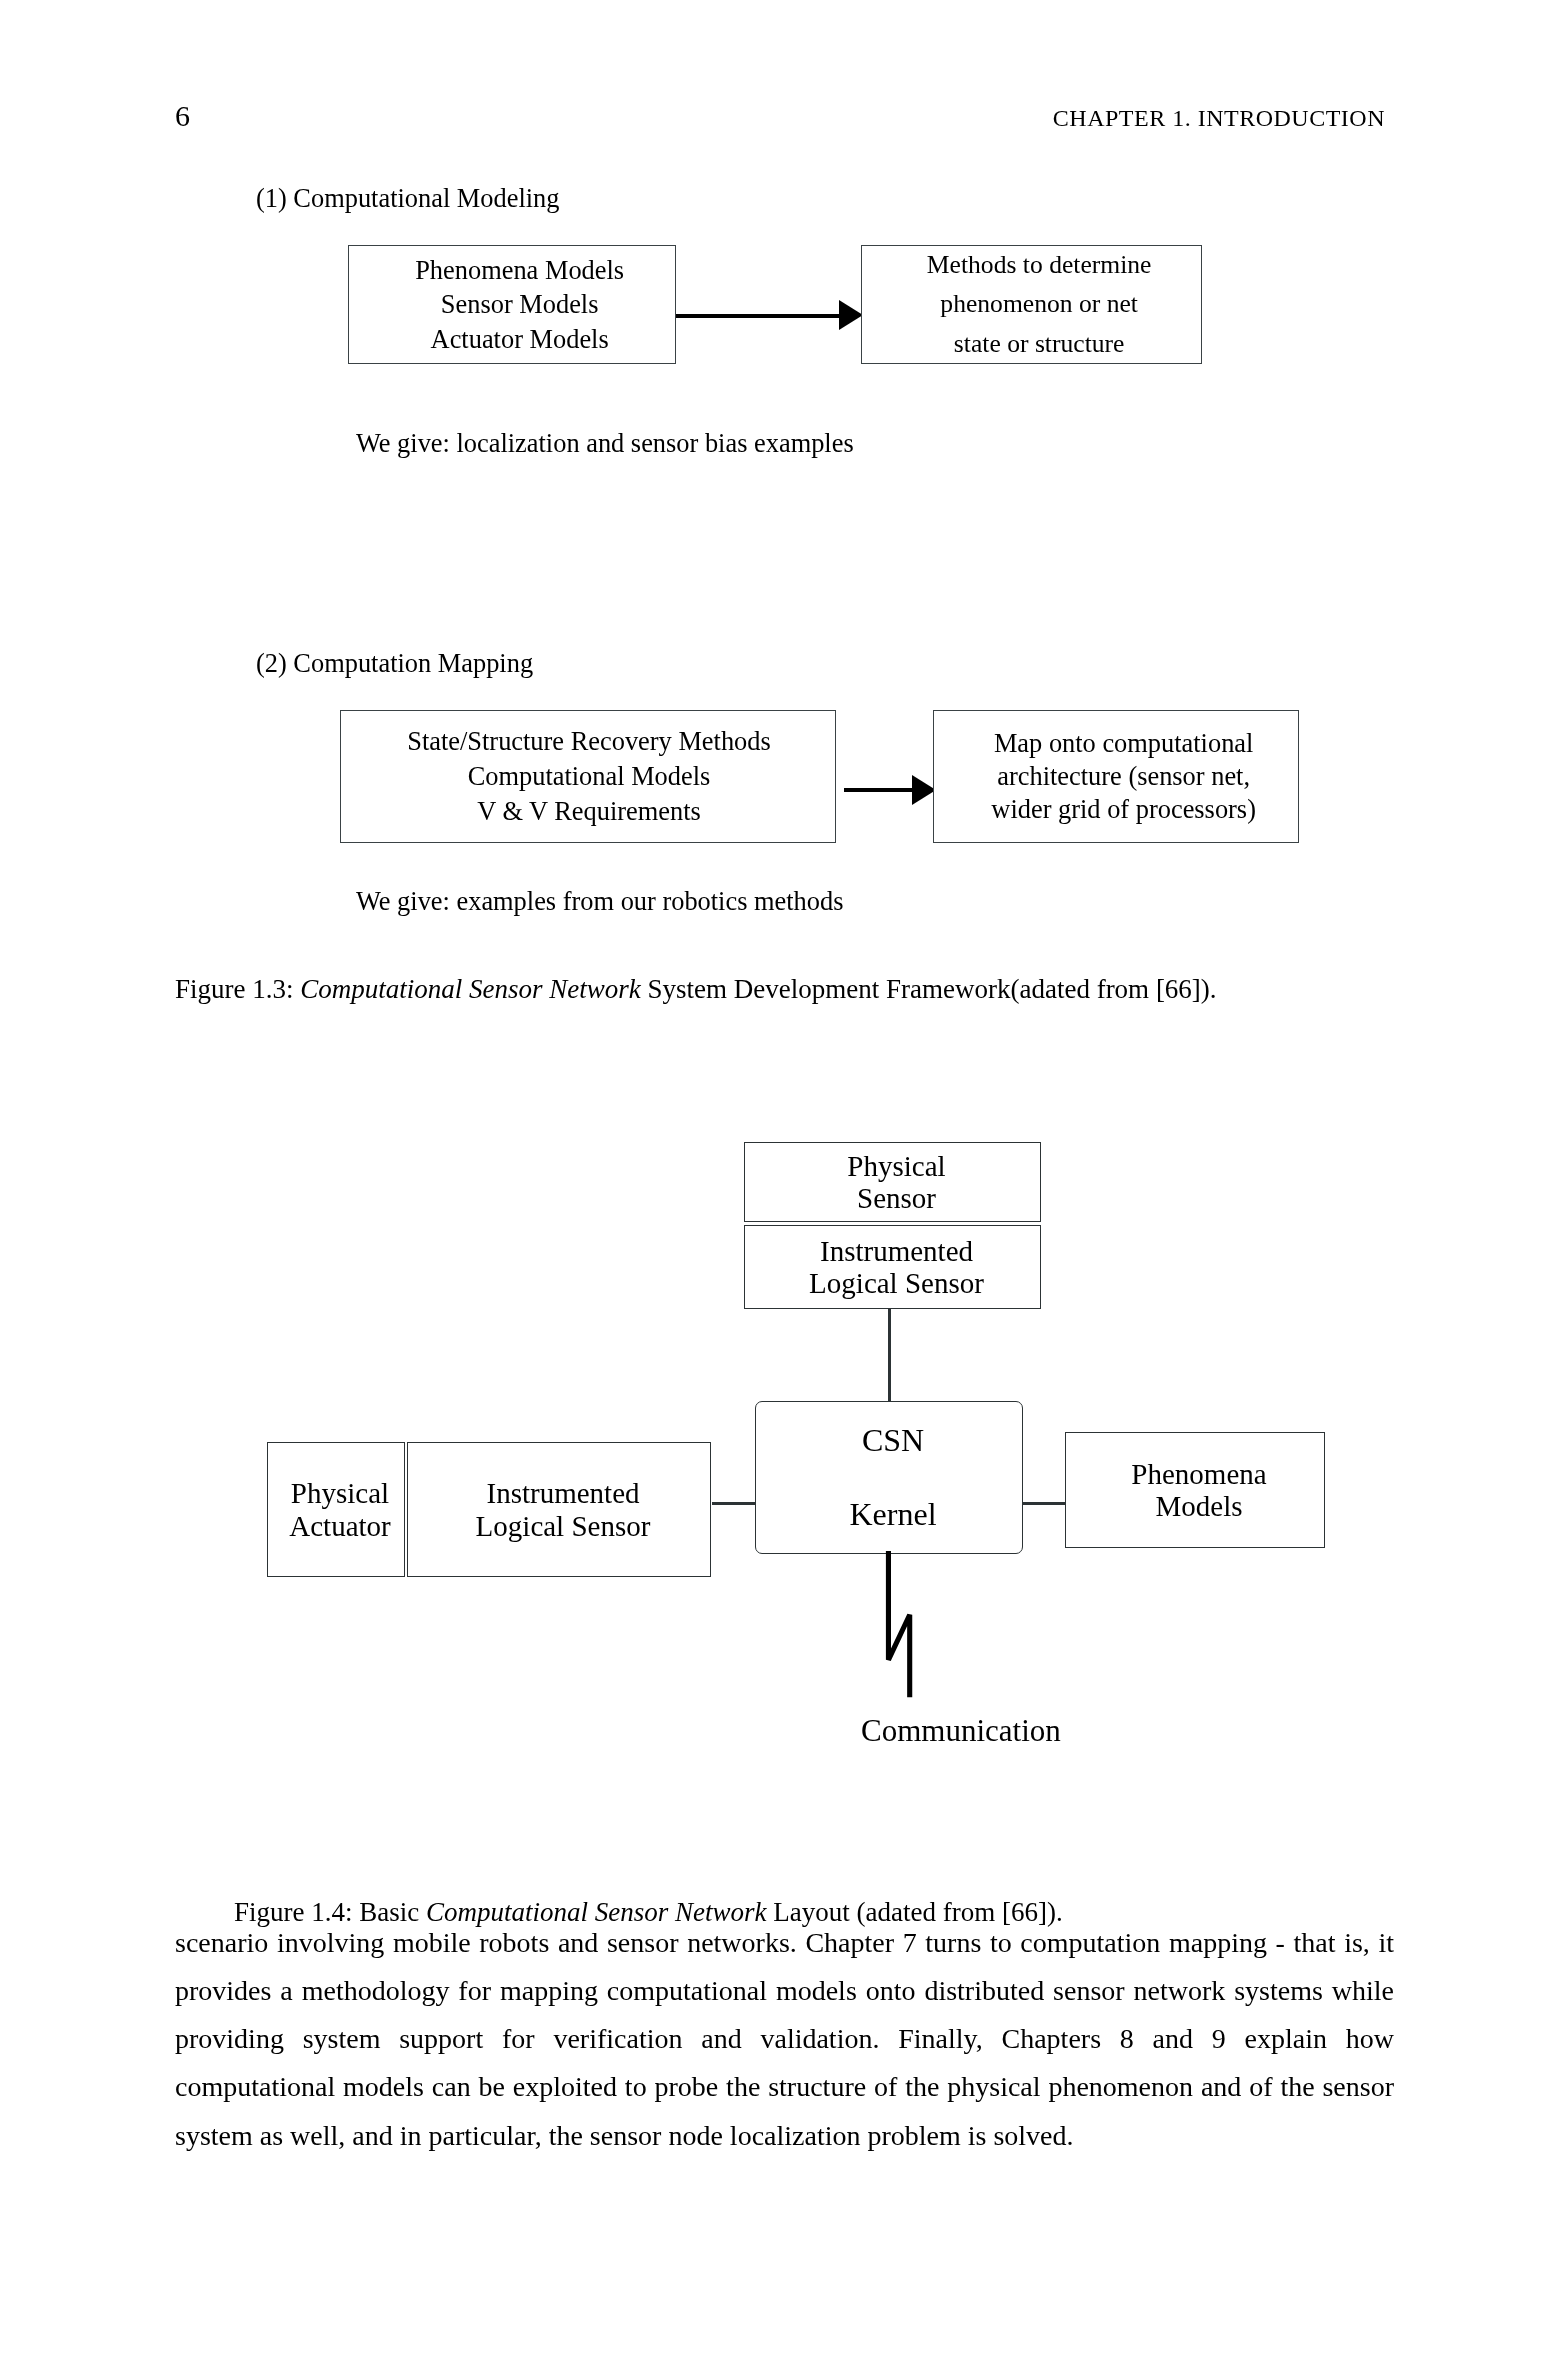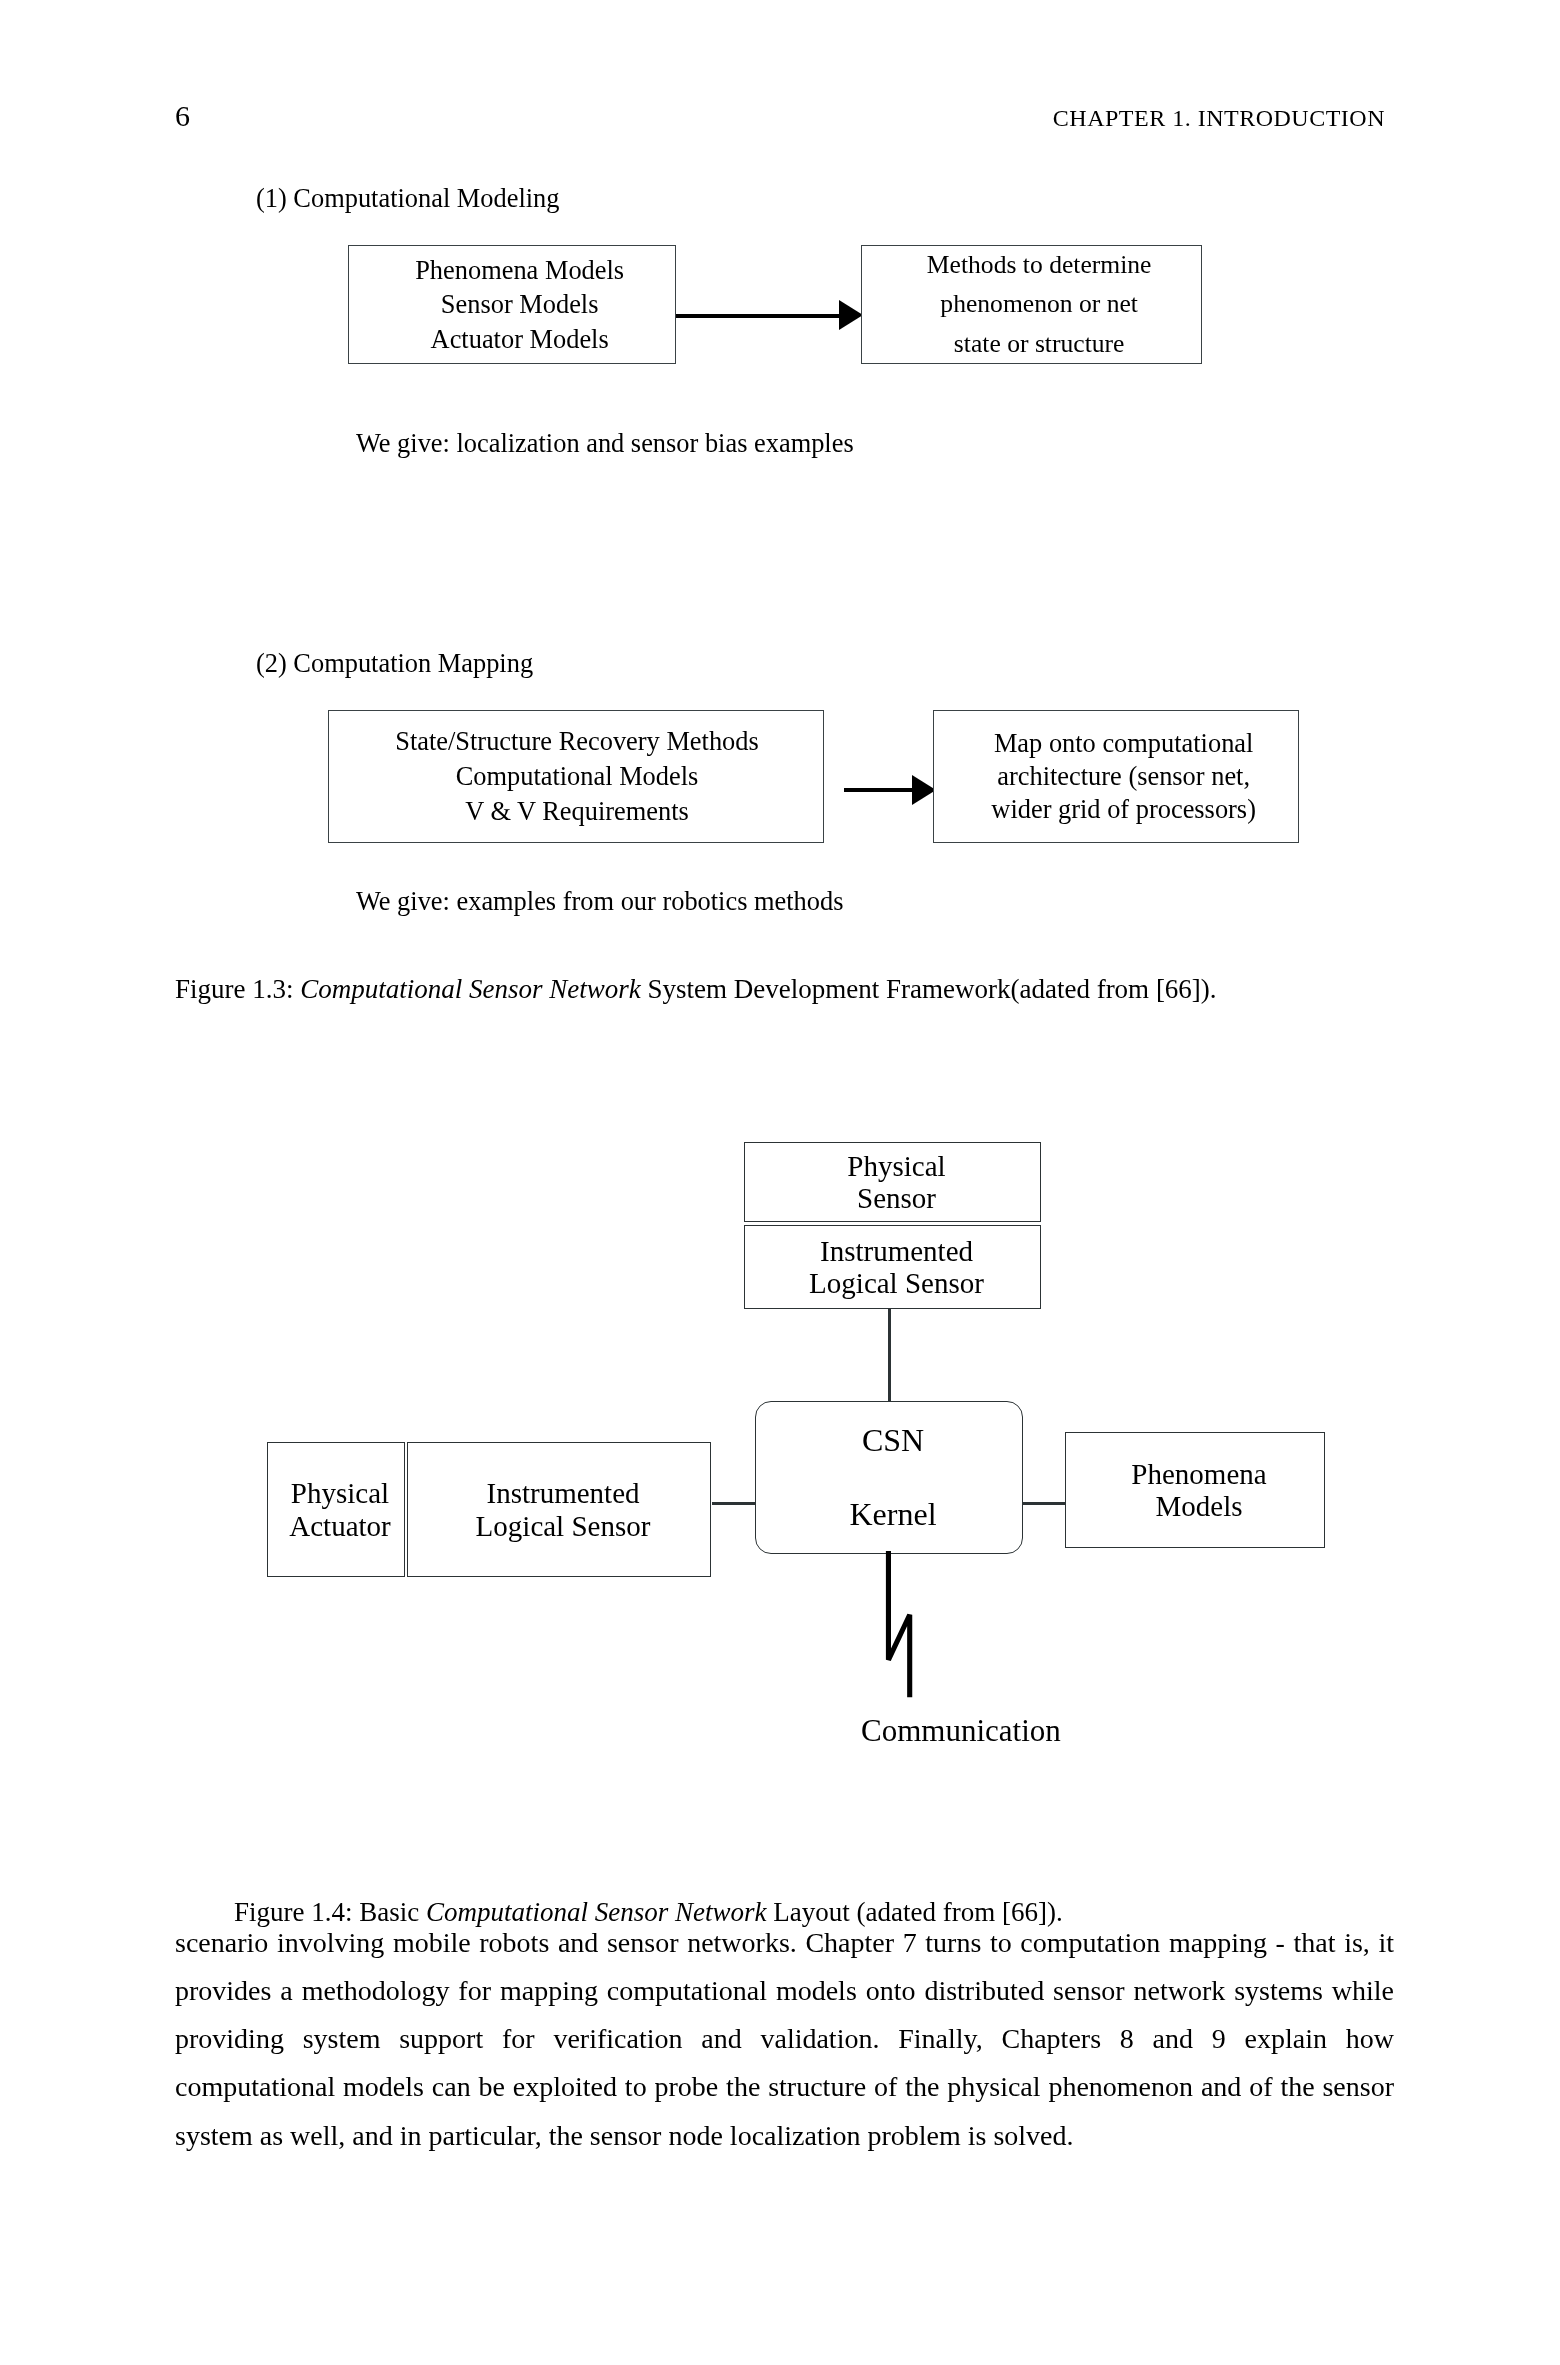--- a/index.html
+++ b/index.html
@@ -87,21 +87,21 @@
     background: #fff;
     display: flex;
     flex-direction: column;
     justify-content: center;
     align-items: center;
     text-align: center;
     font-size: 29px;
     line-height: 1.12;
     padding-left: 8px;
   }
-  .fbox.rounded { border-radius: 16px; gap: 36px; }
+  .fbox.rounded { border-radius: 7px; gap: 36px; }
   .connector { position: absolute; background: #2c3335; }
   .conn-h { height: 2.6px; }
   .conn-v { width: 2.6px; }
 
   .commlabel {
     position: absolute;
     font-size: 31px;
     white-space: nowrap;
   }
 
@@ -139,21 +139,21 @@
   <div class="dbox" style="left:861px; top:245px; width:341px; height:119px; padding-left:15.3px; font-size:25.6px; line-height:1.18;gap:9px;">
     <span class="ln">Methods to determine</span>
     <span class="ln">phenomenon or net</span>
     <span class="ln">state or structure</span>
   </div>
 
   <div class="subnote" style="left:356px; top:428px;">We give: localization and sensor bias examples</div>
 
   <div class="seclabel" style="left:256px; top:648px;">(2) Computation Mapping</div>
 
-  <div class="dbox" style="left:328px; top:710px; width:496px; height:133px; padding-left:2px; font-size:26.4px; line-height:1.32;">
+  <div class="dbox" style="left:340px; top:710px; width:496px; height:133px; padding-left:2px; font-size:26.4px; line-height:1.32;">
     <span class="ln">State/Structure Recovery Methods</span>
     <span class="ln">Computational Models</span>
     <span class="ln">V &amp; V Requirements</span>
   </div>
 
   <div class="arrow-shaft" style="left:844px; top:788px; width:75px;"></div>
   <div class="arrow-head" style="left:912px; top:775px;
        border-top:15.3px solid transparent; border-bottom:15.3px solid transparent; border-left:24px solid #000;"></div>
 
   <div class="dbox" style="left:933px; top:710px; width:366px; height:133px; padding-left:15.3px; font-size:26.4px; line-height:1.26;">

